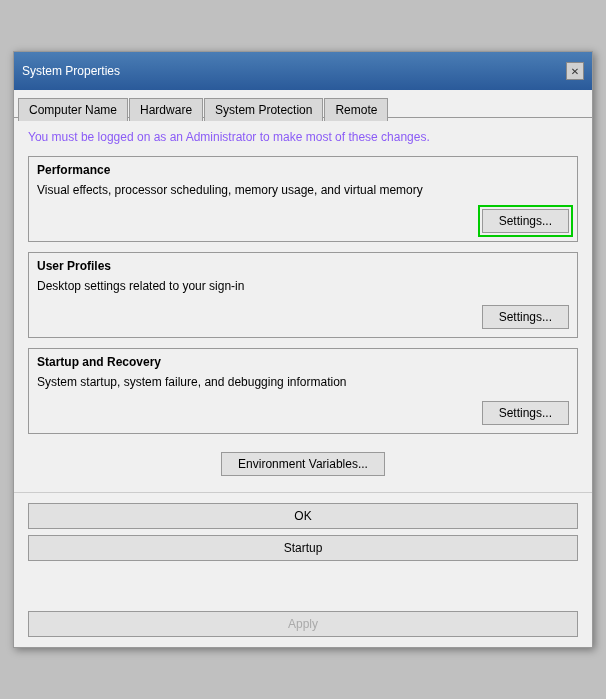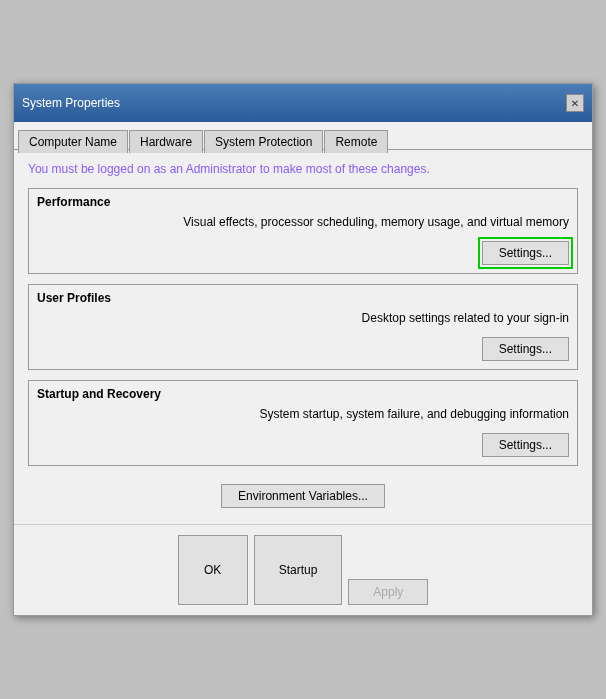--- a/index.html
+++ b/index.html
@@ -107,21 +107,20 @@
       font-size: 12px;
       font-weight: bold;
       padding: 6px 8px 2px 8px;
       color: #000;
     }
 
     .section-desc {
       font-size: 12px;
       padding: 4px 8px 8px 8px;
       color: #000;
-      text-align: right;
     }
 
     .section-btn-row {
       display: flex;
       justify-content: flex-end;
       padding: 4px 8px 8px 8px;
     }
 
     .settings-btn {
       padding: 4px 16px;
@@ -152,20 +151,21 @@
       color: #000;
     }
 
     .bottom-bar {
       display: flex;
       justify-content: center;
       gap: 6px;
       padding: 10px 14px;
       border-top: 1px solid #ccc;
       background: #f0f0f0;
+      flex-direction: column;
     }
 
     .bottom-btn {
       padding: 5px 24px;
       background: #e1e1e1;
       border: 1px solid #999;
       font-size: 12px;
       cursor: pointer;
       min-width: 70px;
       color: #000;

